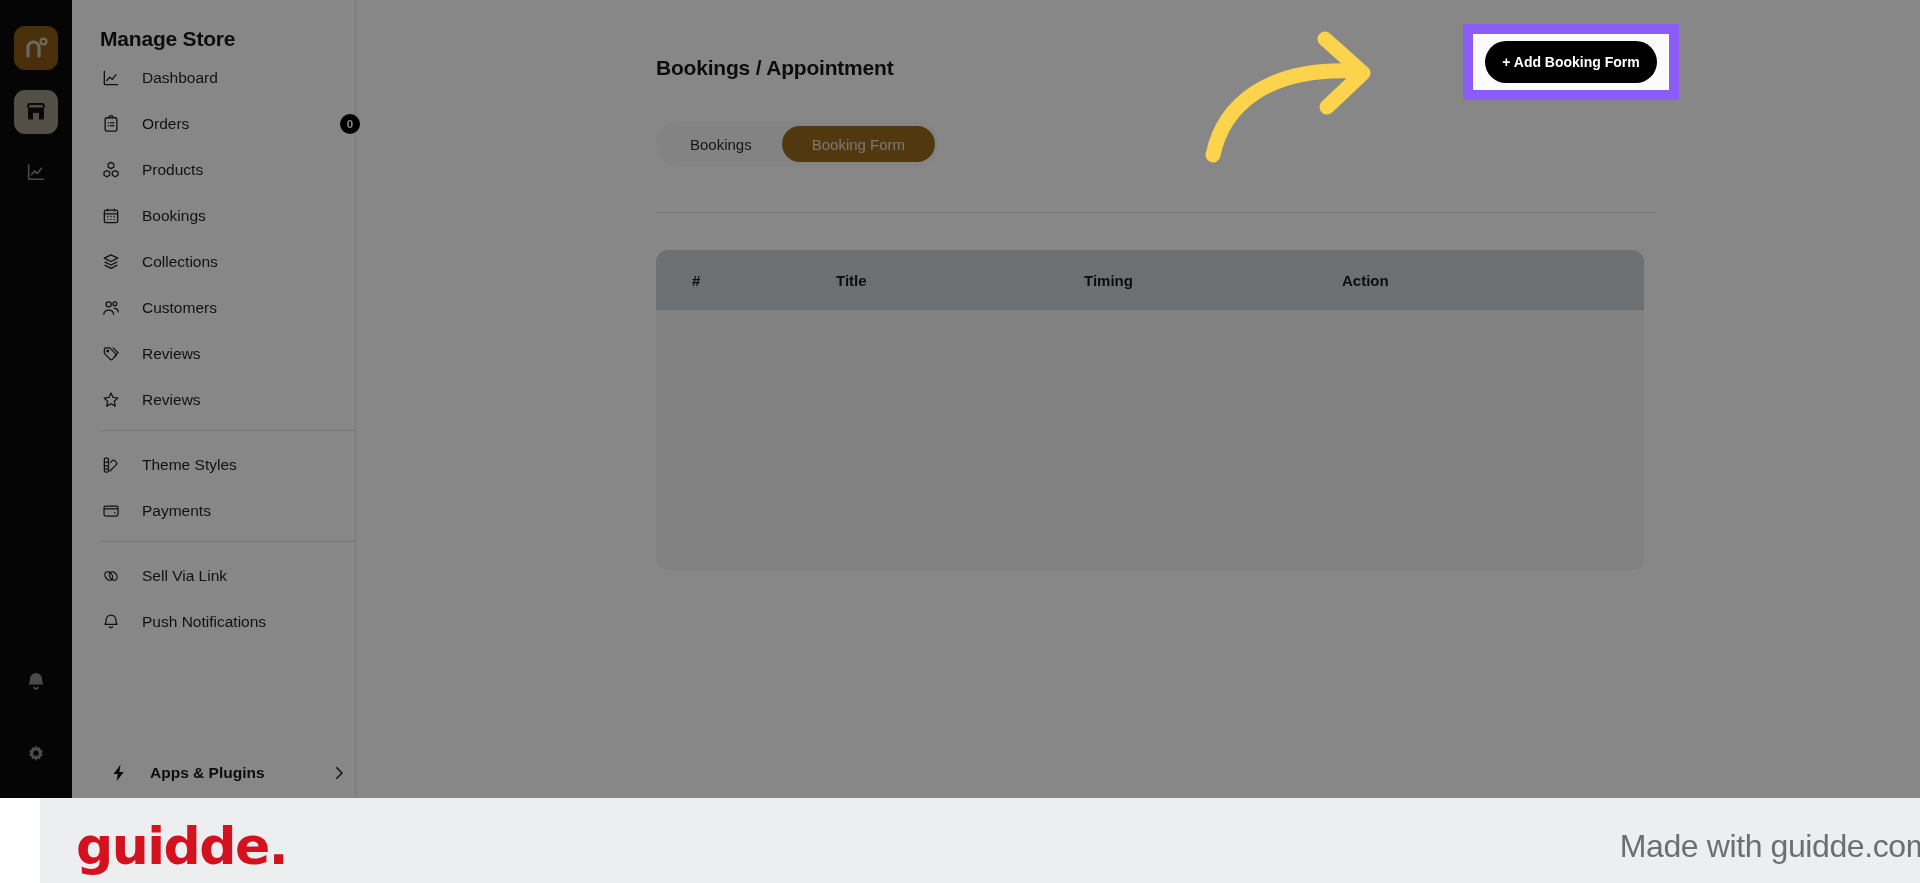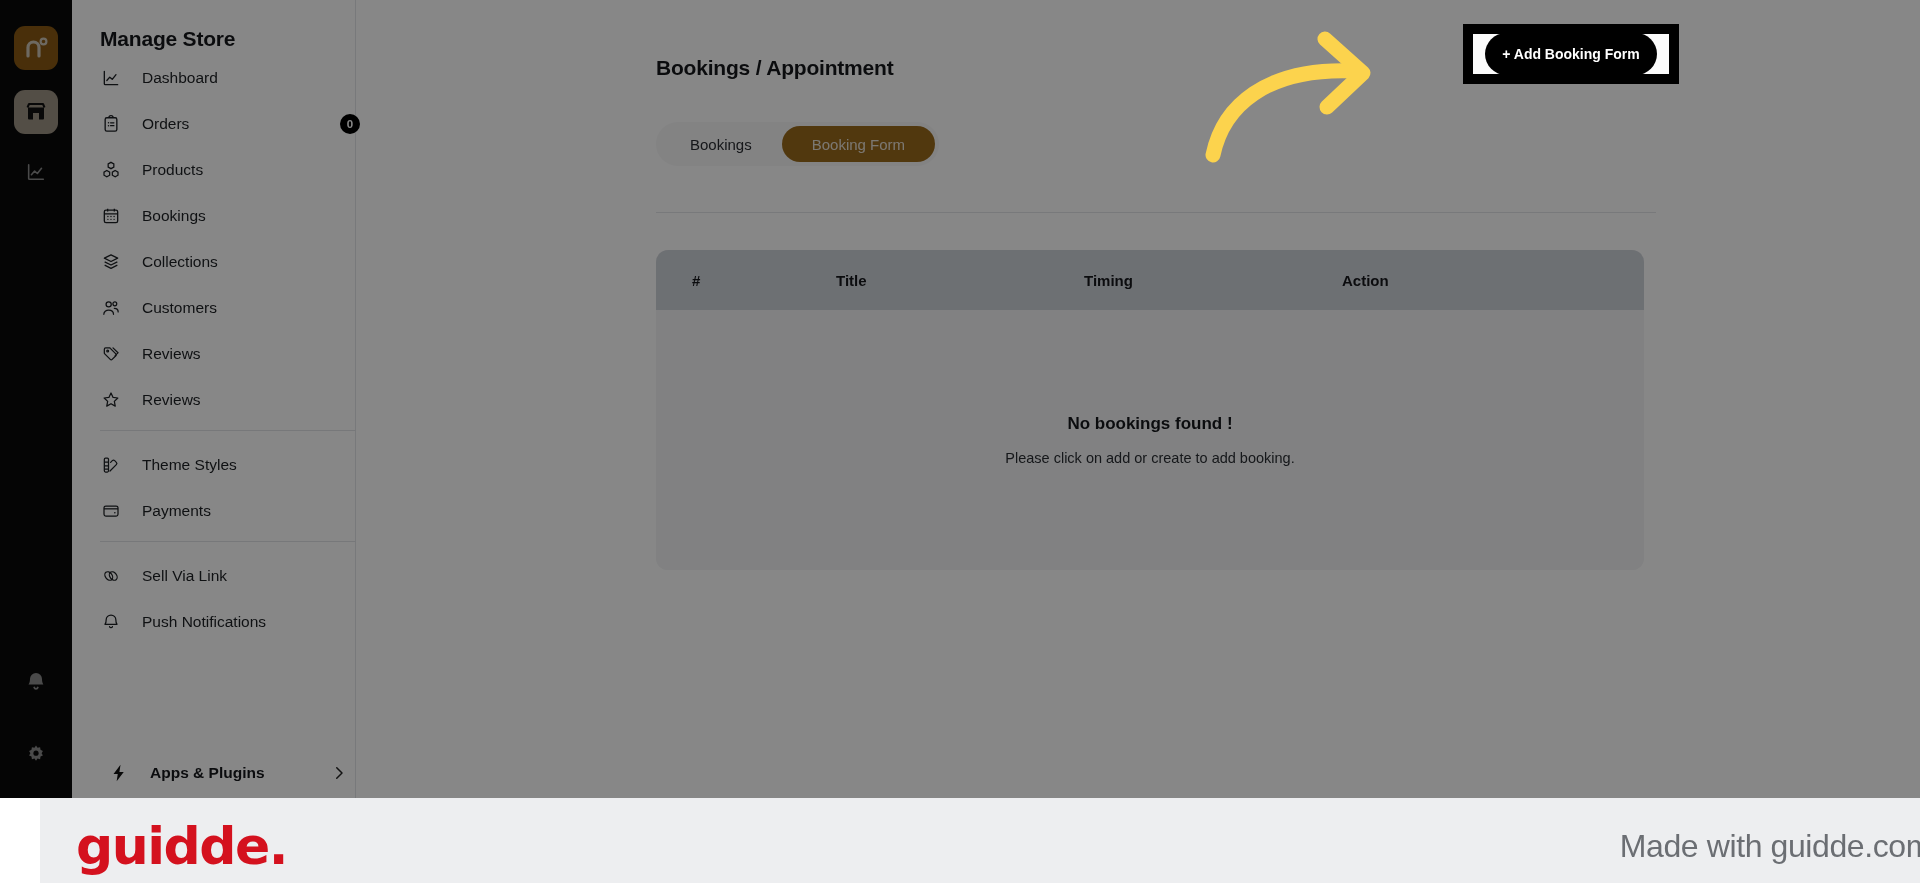--- a/index.html
+++ b/index.html
@@ -137,22 +137,22 @@
     height:260px; display:flex; flex-direction:column;
     align-items:center; justify-content:center; gap:16px;
     background:#f3f4f6;
   }
   .empty-title { font-size:17px; font-weight:bold; color:#16181c; }
   .empty-sub { font-size:14.5px; color:#2b2e33; }
 
   
   .cta-wrap {
     position:absolute; left:1463px; top:24px;
-    width:216px; height:60px;
-    border:10px solid #000000;
+    width:216px; height:76px;
+    border:10px solid #8b5cf6;
     background:#fbfbfb;
     z-index:60;
   }
   .cta-btn {
     position:absolute; left:50%; top:50%; transform:translate(-50%,-50%);
     width:172px; height:42px; border-radius:21px;
     background:#000; color:#fff;
     display:flex; align-items:center; justify-content:center;
     font-size:14px; font-weight:bold; white-space:nowrap;
     border:none; cursor:pointer;
@@ -400,24 +400,20 @@
 
       <div class="divider"></div>
 
       <div class="table-card">
         <div class="thead">
           <div class="th c0">#</div>
           <div class="th c1">Title</div>
           <div class="th c2">Timing</div>
           <div class="th c3">Action</div>
         </div>
-        <div class="empty">
-          <div class="empty-title">No bookings found !</div>
-          <div class="empty-sub">Please click on add or create to add booking.</div>
-        </div>
       </div>
     </div>
 
     <div class="veil"></div>
 
     <svg class="arrow" viewBox="0 0 210 150" fill="none">
       <path d="M8 140 C 18 92, 60 52, 150 56" stroke="#fcd34d" stroke-width="15" stroke-linecap="round" fill="none"></path>
       <path d="M120 24 L 158 58 L 122 92" stroke="#fcd34d" stroke-width="15" stroke-linecap="round" stroke-linejoin="round" fill="none"></path>
     </svg>
 

